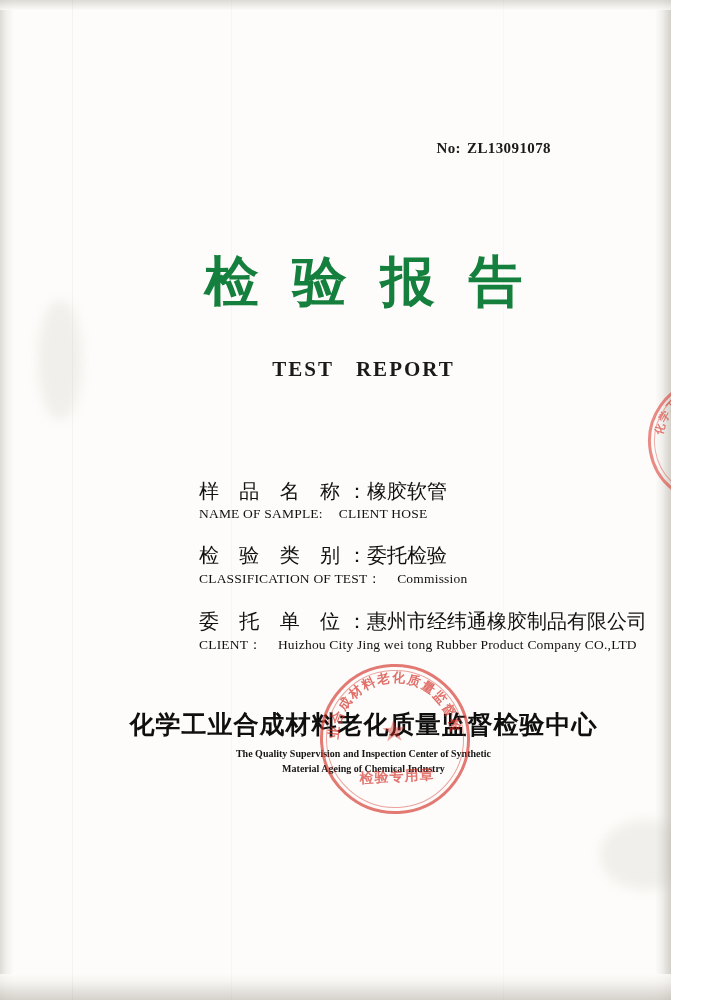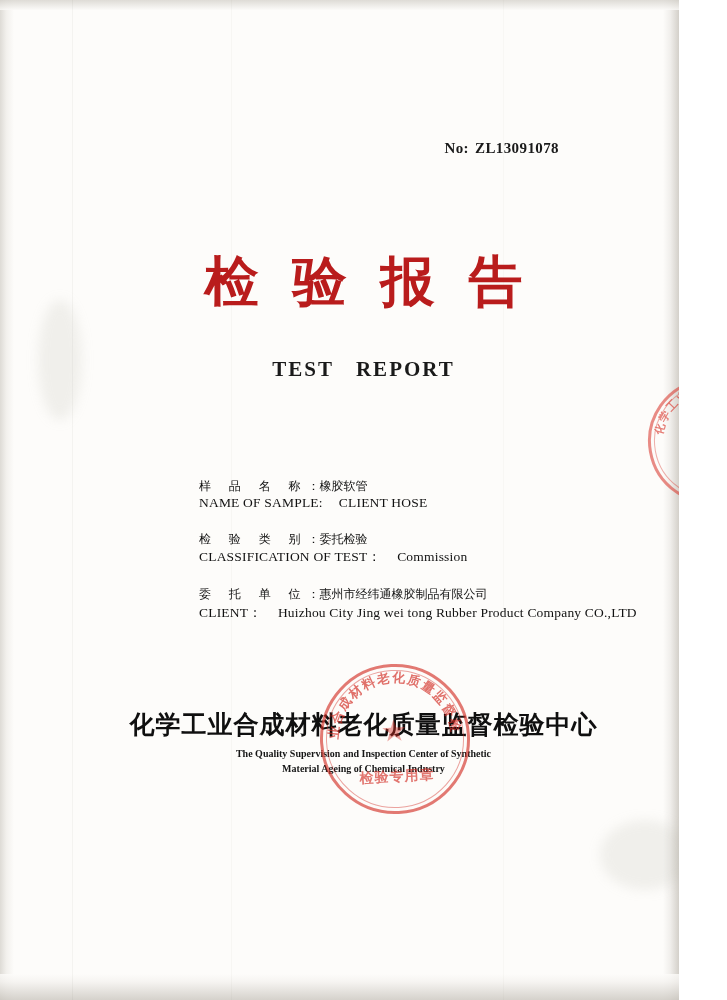--- a/index.html
+++ b/index.html
@@ -8,21 +8,20 @@
     background: #ffffff;
   }
   .page {
     position: relative;
     width: 671px;
     height: 1000px;
     background: #fdfcfa;
     overflow: hidden;
     font-family: "Liberation Serif", serif;
     color: #1a1a1a;
-    padding-left: 8px;
   }
   
   .paper-edge-left {
     position: absolute;
     top: 0; left: 0;
     width: 14px; height: 1000px;
     background: linear-gradient(to right, #d8d5cf 0%, #f0eeea 45%, #fdfcfa 100%);
     opacity: .85;
   }
   .paper-edge-right {
@@ -76,21 +75,21 @@
     position: absolute;
     top: 246px;
     left: 0;
     width: 727px;
     text-align: center;
     font-size: 54px;
     font-weight: bold;
     letter-spacing: 34px;
     text-indent: 34px;
     font-family: "DejaVu Sans", "Liberation Sans", sans-serif;
-    color: #b91c1c;
+    color: #15803d;
   }
   .title-en {
     position: absolute;
     top: 357px;
     left: 0;
     width: 727px;
     text-align: center;
     font-size: 21px;
     font-weight: bold;
     letter-spacing: 2px;
@@ -99,21 +98,21 @@
   .title-en .gap { display: inline-block; width: 22px; }
 
   .fields {
     position: absolute;
     top: 478px;
     left: 199px;
     width: 470px;
   }
   .field-row { margin-bottom: 20px; }
   .field-cn {
-    font-size: 12px;
+    font-size: 20px;
     font-family: "DejaVu Sans", "Liberation Sans", sans-serif;
     color: #111;
     white-space: nowrap;
     line-height: 1.35;
   }
   .field-cn .lbl { letter-spacing: 7px; }
   .field-cn .val { letter-spacing: 0px; }
   .field-en {
     font-size: 13.5px;
     font-family: "Liberation Serif", serif;

